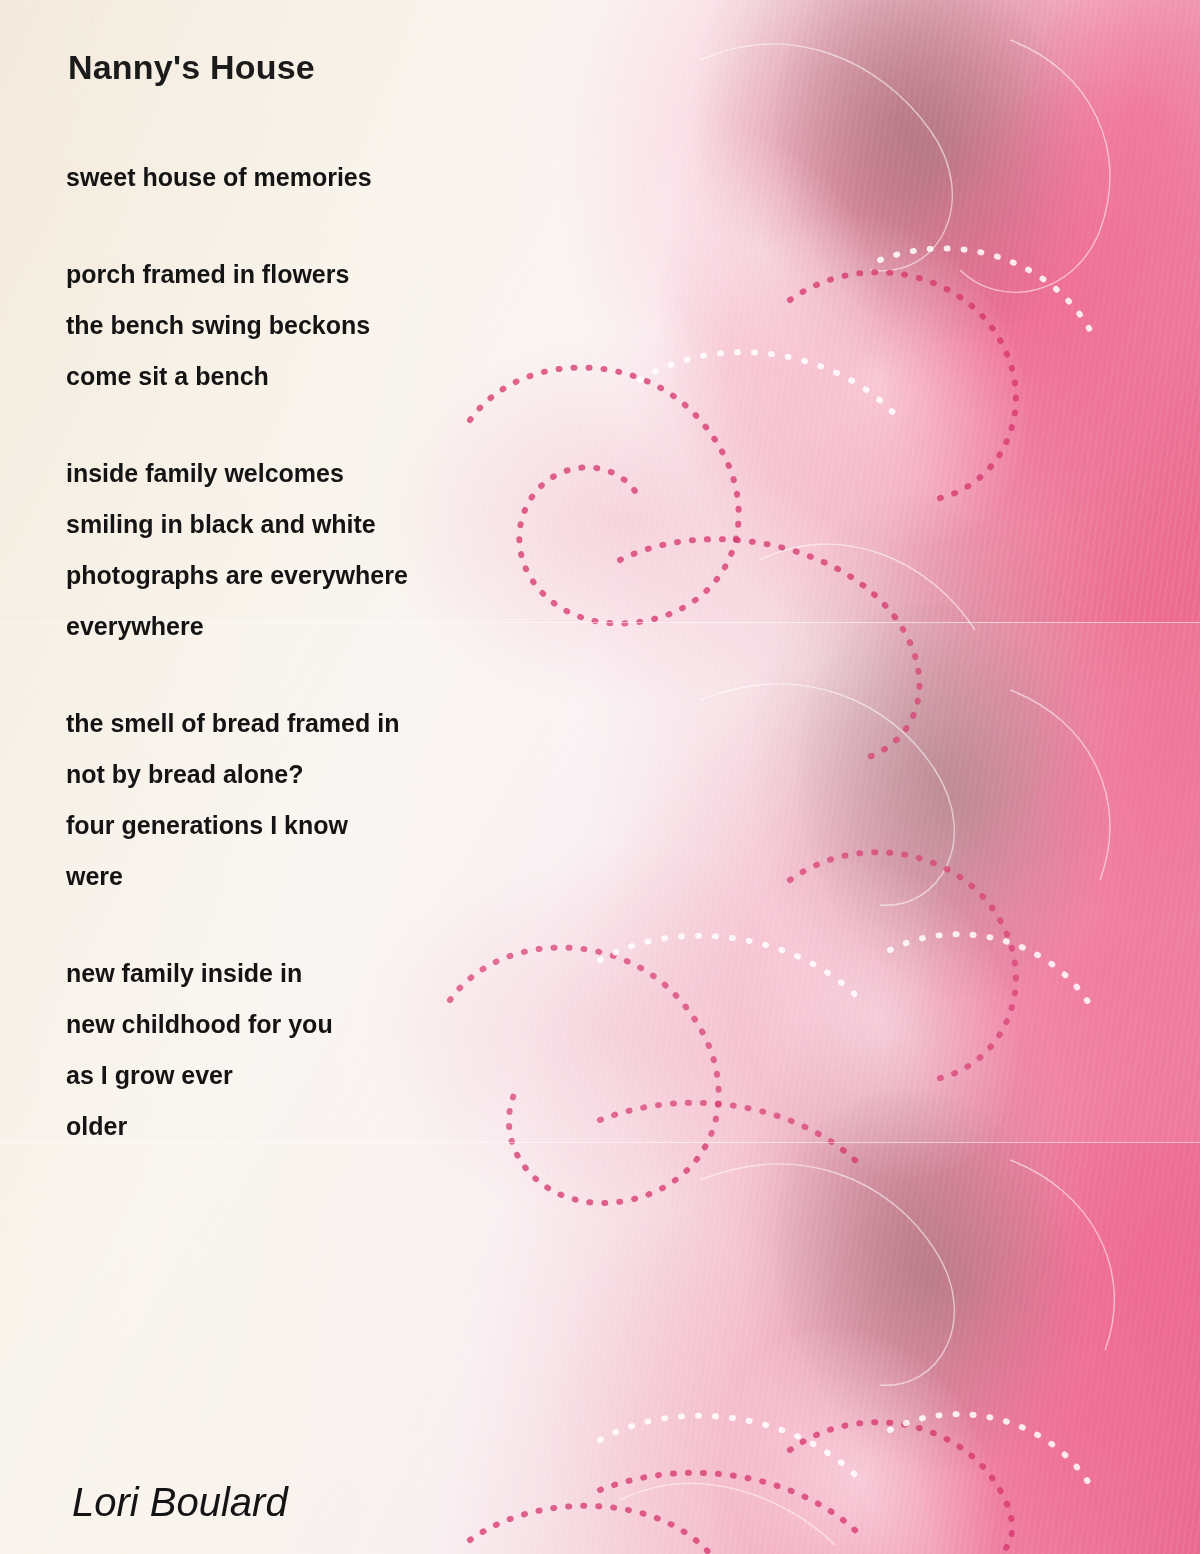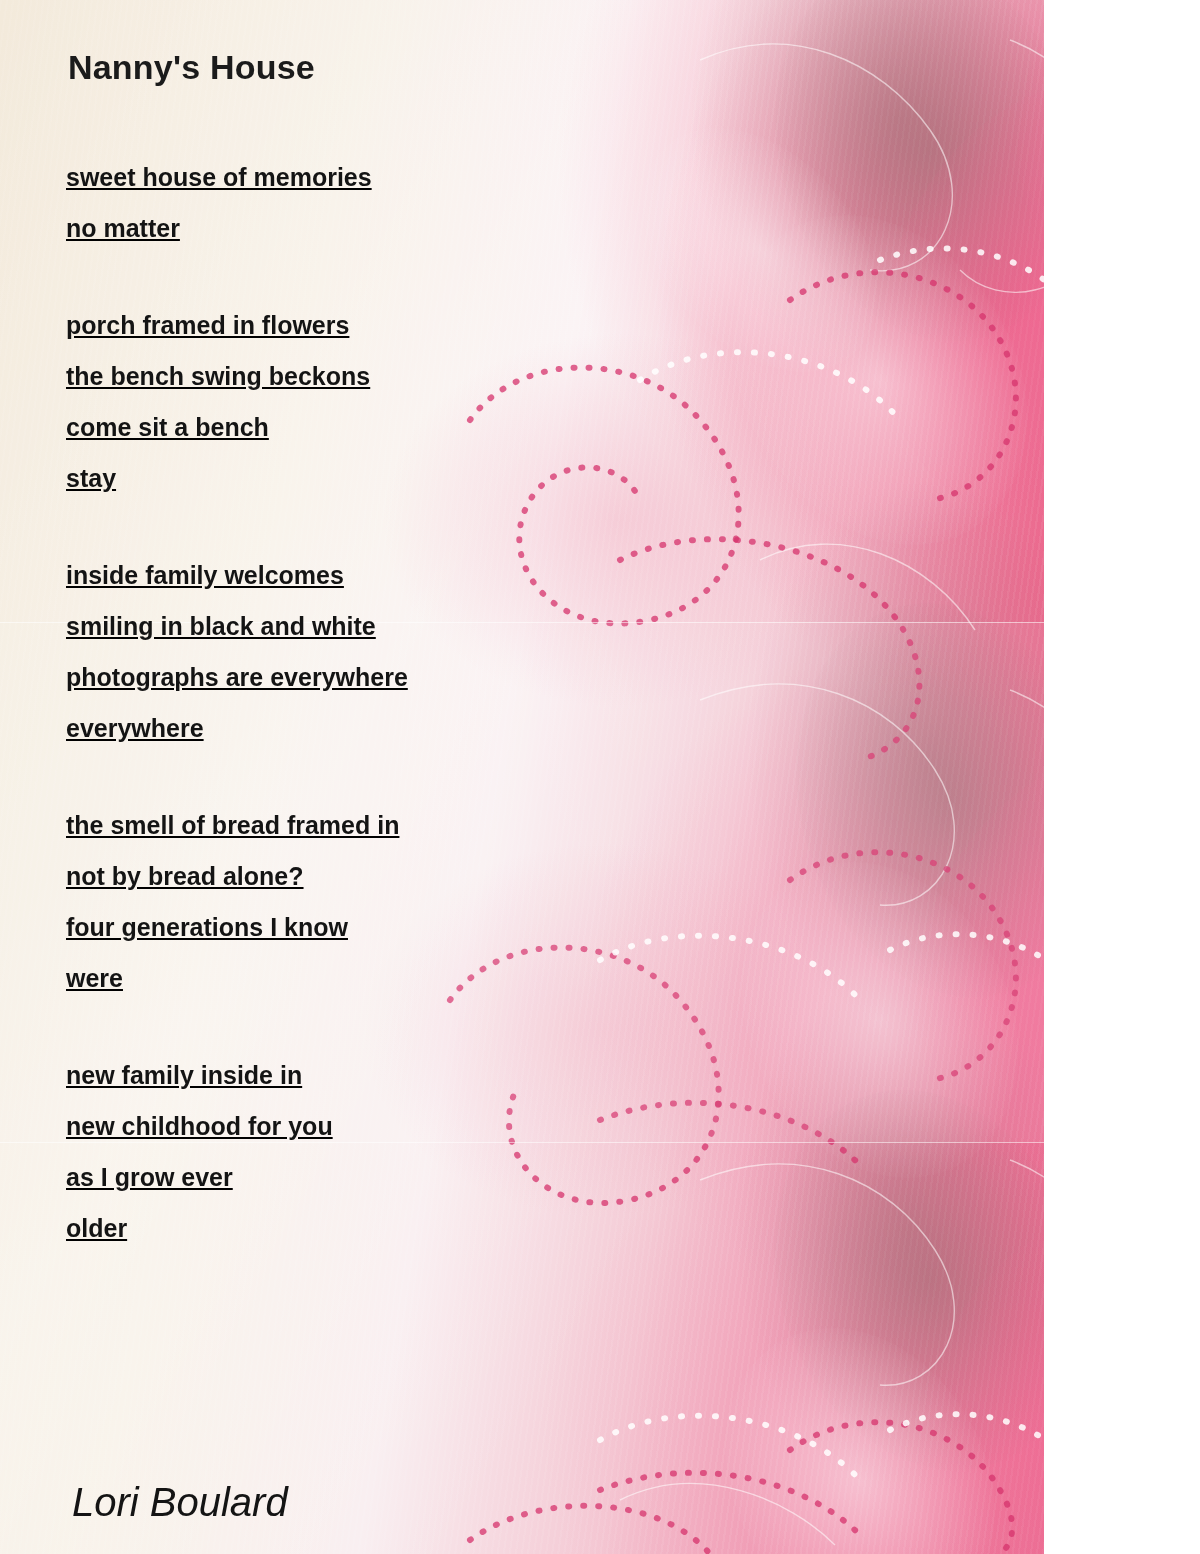--- a/index.html
+++ b/index.html
@@ -5,21 +5,21 @@
   html, body {
     margin: 0;
     padding: 0;
     background: #ffffff;
   }
   body {
     font-family: "Liberation Sans", sans-serif;
   }
   .page {
     position: relative;
-    width: 1044px;
+    width: 1200px;
     height: 1554px;
     overflow: hidden;
     background: #ec4899;
   }
 
   
   .bg-layer {
     position: absolute;
     inset: 0;
     pointer-events: none;
@@ -88,21 +88,20 @@
     font-size: 34px;
     font-weight: bold;
     color: #1b1b1b;
     letter-spacing: .2px;
   }
   .stanzas {
     position: absolute;
     left: 66px;
     top: 152px;
     width: 620px;
-    text-decoration: underline;
   }
   .stanza {
     margin-bottom: 46px;
   }
   .line {
     font-size: 25px;
     font-weight: bold;
     color: #141414;
     line-height: 51px;
     white-space: pre;
@@ -197,28 +196,26 @@
   <div class="band-seam" style="top:622px;"></div>
   <div class="band-seam" style="top:1142px;"></div>
 
   <div class="content">
     <div class="poem-title">Nanny's House</div>
 
     <div class="stanzas">
 
       <div class="stanza">
         <div class="line">sweet house of memories</div>
-        <div class="line">no matter</div>
       </div>
 
       <div class="stanza">
         <div class="line">porch framed in flowers</div>
         <div class="line">the bench swing beckons</div>
         <div class="line">come sit a bench</div>
-        <div class="line">stay</div>
       </div>
 
       <div class="stanza">
         <div class="line">inside family welcomes</div>
         <div class="line">smiling in black and white</div>
         <div class="line">photographs are everywhere</div>
         <div class="line">everywhere</div>
       </div>
 
       <div class="stanza">

